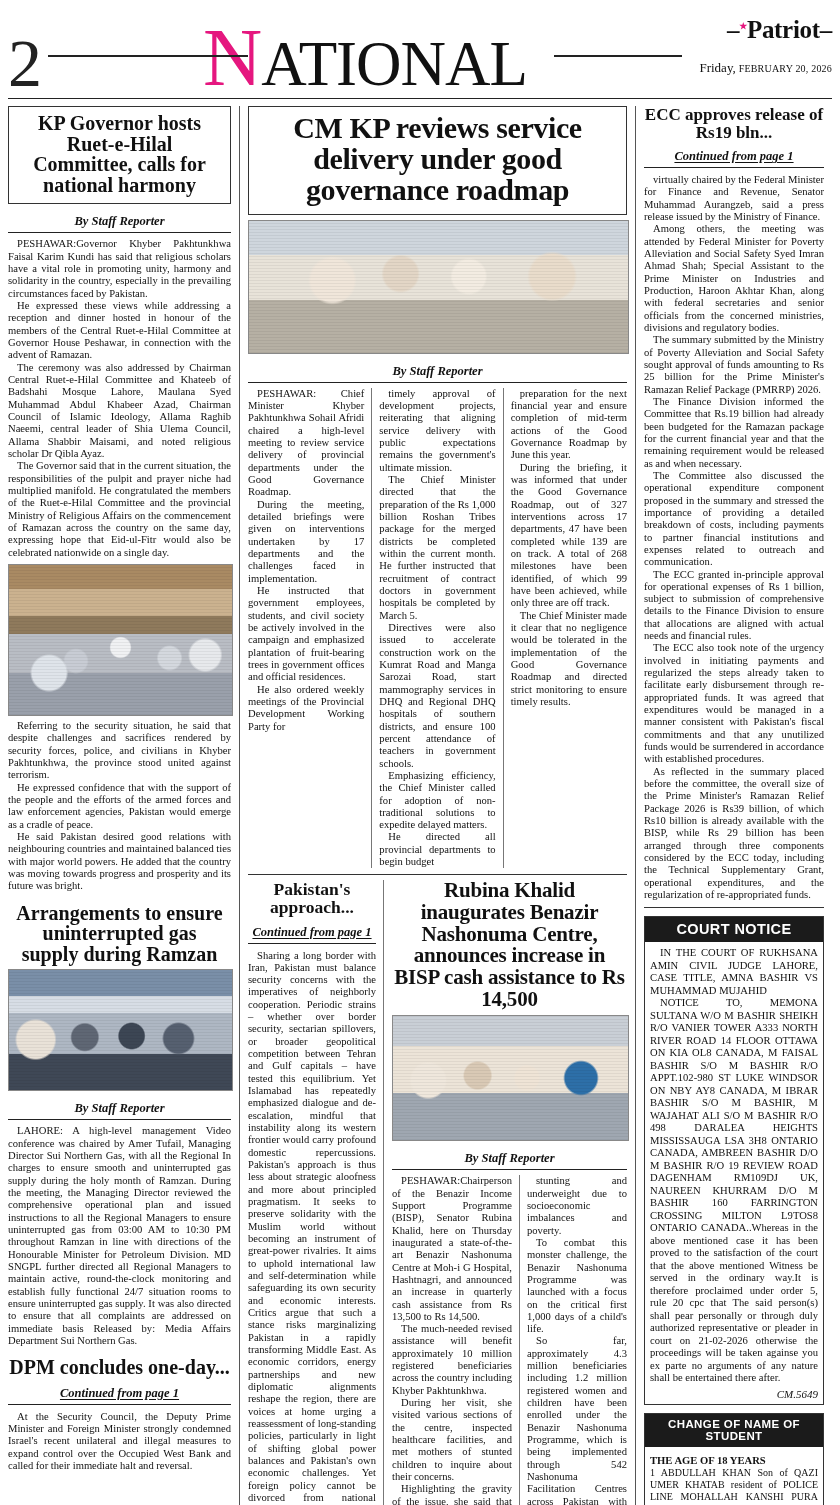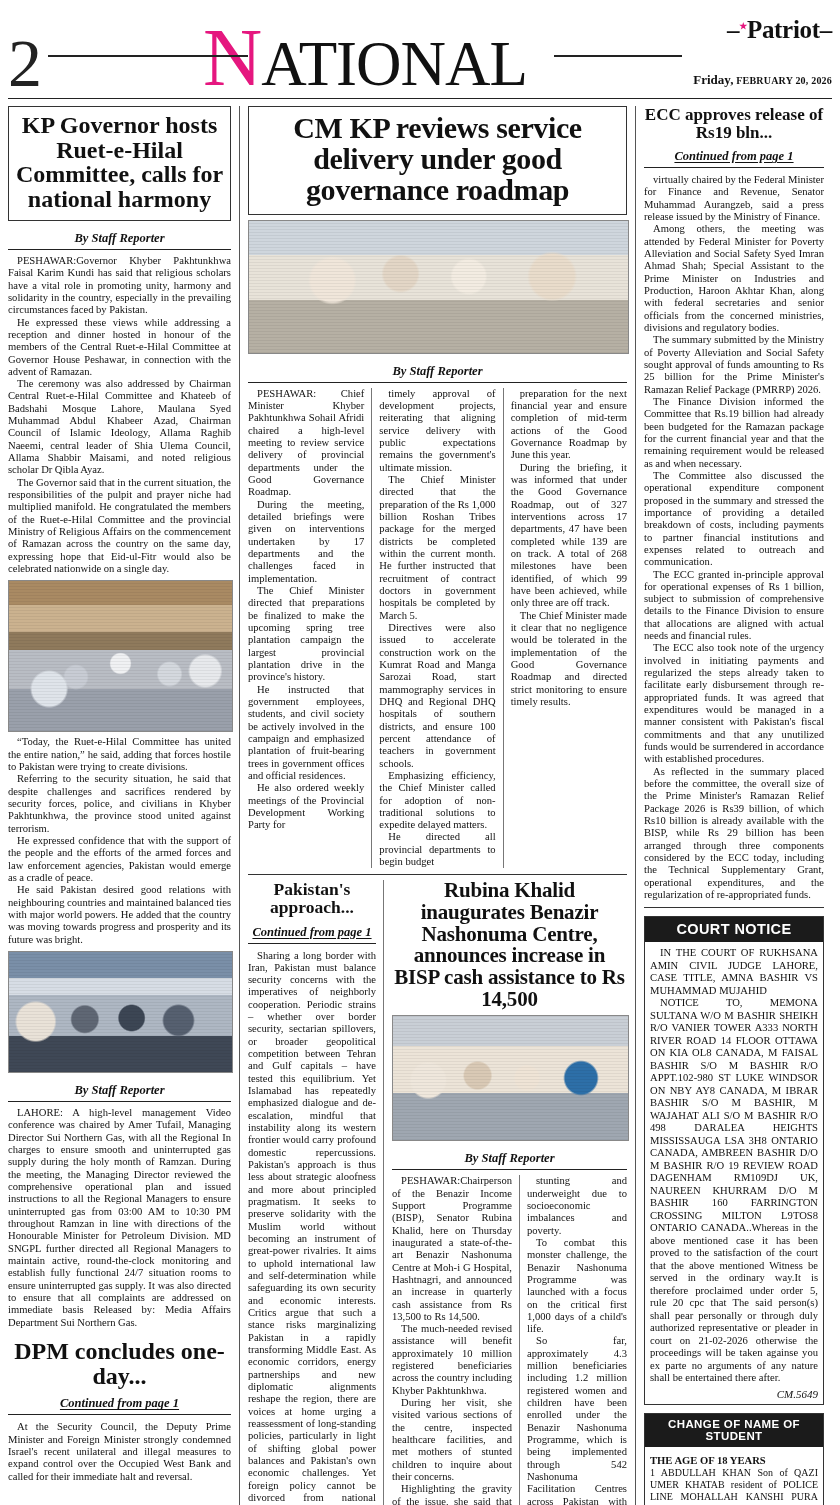--- a/index.html
+++ b/index.html
@@ -13,37 +13,37 @@
 
   
   .masthead { display:flex; align-items:flex-end; height:78px; padding-top:14px; position:relative; }
   .folio { font-family:"Liberation Serif", serif; font-size:68px; line-height:0.82; font-weight:400; color:#222; padding-right:6px; }
   .mh-center { flex:1 1 auto; display:flex; align-items:center; justify-content:center; position:relative; }
   .section-title { font-family:"Liberation Serif", serif; font-size:63px; line-height:0.85; letter-spacing:-1px; font-weight:400; }
   .section-title .cap { color:#e5177f; font-size:82px; line-height:0.7; }
   .mh-right { width:150px; text-align:right; align-self:flex-start; padding-top:2px; }
   .brand { font-family:"Liberation Serif", serif; font-size:25px; font-weight:700; letter-spacing:-.3px; }
   .brand .star { font-size:9px; vertical-align:super; color:#e5177f; }
-  .dateline { font-family:"Liberation Serif", serif; font-size:11.5px; margin-top:28px; white-space:nowrap;font-weight:bold; }
+  .dateline { font-family:"Liberation Serif", serif; font-size:11.5px; margin-top:16px; white-space:nowrap; }
   .dateline .dow { font-size:13px; }
   .dateline .dt { font-size:10px; letter-spacing:.2px; }
   .hr-top { border:0; border-top:1.6px solid #222; margin:6px 0 0 0; }
   .mh-line { position:absolute; height:1.5px; background:#222; top:26px; }
 
   
   .grid { display:flex; gap:0; margin-top:7px; }
   .col { box-sizing:border-box; }
   .col-left  { width:232px; padding-right:8px; border-right:1px solid #555; }
   .col-mid   { width:396px; padding:0 8px; border-right:1px solid #555; }
   .col-right { width:188px; padding-left:8px; }
 
   
   .hl { font-family:"Liberation Serif", serif; font-weight:700; text-align:center; line-height:1.03; color:#111; }
   .hl-box { border:1.2px solid #333; padding:6px 6px 8px 6px; }
-  .hl-1 { font-size:24px; }
+  .hl-1 { font-size:20px; }
   .hl-mid { font-size:30px; letter-spacing:-.4px; }
   .hl-mid2 { font-size:21px; letter-spacing:-.2px; }
   .hl-r { font-size:17px; }
   .hl-sm { font-size:17.5px; }
 
   .byline { text-align:center; font-style:italic; font-weight:700; font-size:12.5px;
             border-bottom:1.3px solid #222; padding:4px 0 3px; margin:6px 0 5px; }
   .contd { text-align:center; font-style:italic; font-weight:700; font-size:12.5px;
            border-bottom:1.3px solid #222; padding:3px 0 3px; margin:5px 0 6px;
            text-decoration:underline; text-underline-offset:2px; }
@@ -135,25 +135,25 @@
       <div class="byline">By Staff Reporter</div>
       <p class="body">PESHAWAR:Governor Khyber Pakhtunkhwa Faisal Karim Kundi has said that religious scholars have a vital role in promoting unity, harmony and solidarity in the country, especially in the prevailing circumstances faced by Pakistan.</p>
       <p class="body">He expressed these views while addressing a reception and dinner hosted in honour of the members of the Central Ruet-e-Hilal Committee at Governor House Peshawar, in connection with the advent of Ramazan.</p>
       <p class="body">The ceremony was also addressed by Chairman Central Ruet-e-Hilal Committee and Khateeb of Badshahi Mosque Lahore, Maulana Syed Muhammad Abdul Khabeer Azad, Chairman Council of Islamic Ideology, Allama Raghib Naeemi, central leader of Shia Ulema Council, Allama Shabbir Maisami, and noted religious scholar Dr Qibla Ayaz.</p>
       <p class="body">The Governor said that in the current situation, the responsibilities of the pulpit and prayer niche had multiplied manifold. He congratulated the members of the Ruet-e-Hilal Committee and the provincial Ministry of Religious Affairs on the commencement of Ramazan across the country on the same day, expressing hope that Eid-ul-Fitr would also be celebrated nationwide on a single day.</p>
 
       <div class="photo ph-a">
           <div class="ph-grain"></div>
         </div>
 
-      <p class="body">“Today, the Ruet-e-Hilal Committee has united the entire nation,” he said, adding that forces hostile to Pakistan were trying to create divisions.</p>
       <p class="body">Referring to the security situation, he said that despite challenges and sacrifices rendered by security forces, police, and civilians in Khyber Pakhtunkhwa, the province stood united against terrorism.</p>
       <p class="body">He expressed confidence that with the support of the people and the efforts of the armed forces and law enforcement agencies, Pakistan would emerge as a cradle of peace.</p>
       <p class="body">He said Pakistan desired good relations with neighbouring countries and maintained balanced ties with major world powers. He added that the country was moving towards progress and prosperity and its future was bright.</p>
 
+      <div class="hl hl-1 mt10" style="padding:0 4px;">Arrangements to ensure uninterrupted gas supply during Ramzan</div>
       <div class="photo ph-b">
           <div class="ph-grain"></div>
         </div>
       <div class="byline">By Staff Reporter</div>
       <p class="body">LAHORE: A high-level management Video conference was chaired by Amer Tufail, Managing Director Sui Northern Gas, with all the Regional In charges to ensure smooth and uninterrupted gas supply during the holy month of Ramzan. During the meeting, the Managing Director reviewed the comprehensive operational plan and issued instructions to all the Regional Managers to ensure uninterrupted gas from 03:00 AM to 10:30 PM throughout Ramzan in line with directions of the Honourable Minister for Petroleum Division. MD SNGPL further directed all Regional Managers to maintain active, round-the-clock monitoring and establish fully functional 24/7 situation rooms to ensure uninterrupted gas supply. It was also directed to ensure that all complaints are addressed on immediate basis Released by: Media Affairs Department Sui Northern Gas.</p>
 
       <div class="hl hl-1 mt10">DPM concludes one-day...</div>
       <div class="contd">Continued from page 1</div>
       <p class="body">At the Security Council, the Deputy Prime Minister and Foreign Minister strongly condemned Israel's recent unilateral and illegal measures to expand control over the Occupied West Bank and called for their immediate halt and reversal.</p>
 
@@ -166,21 +166,20 @@
       </div>
       <div class="photo ph-c">
           <div class="ph-grain"></div>
         </div>
       <div class="byline">By Staff Reporter</div>
 
       <div style="display:flex;">
         <div style="flex:1; padding-right:7px;">
           <p class="body">PESHAWAR: Chief Minister Khyber Pakhtunkhwa Sohail Afridi chaired a high-level meeting to review service delivery of provincial departments under the Good Governance Roadmap.</p>
           <p class="body">During the meeting, detailed briefings were given on interventions undertaken by 17 departments and the challenges faced in implementation.</p>
-          <p class="body">The Chief Minister directed that preparations be finalized to make the upcoming spring tree plantation campaign the largest provincial plantation drive in the province's history.</p>
           <p class="body">He instructed that government employees, students, and civil society be actively involved in the campaign and emphasized plantation of fruit-bearing trees in government offices and official residences.</p>
           <p class="body">He also ordered weekly meetings of the Provincial Development Working Party for</p>
         </div>
         <div class="divider-v" style="flex:1; padding:0 7px;">
           <p class="body">timely approval of development projects, reiterating that aligning service delivery with public expectations remains the government's ultimate mission.</p>
           <p class="body">The Chief Minister directed that the preparation of the Rs 1,000 billion Roshan Tribes package for the merged districts be completed within the current month. He further instructed that recruitment of contract doctors in government hospitals be completed by March 5.</p>
           <p class="body">Directives were also issued to accelerate construction work on the Kumrat Road and Manga Sarozai Road, start mammography services in DHQ and Regional DHQ hospitals of southern districts, and ensure 100 percent attendance of teachers in government schools.</p>
           <p class="body">Emphasizing efficiency, the Chief Minister called for adoption of non-traditional solutions to expedite delayed matters.</p>
           <p class="body">He directed all provincial departments to begin budget</p>
         </div>

